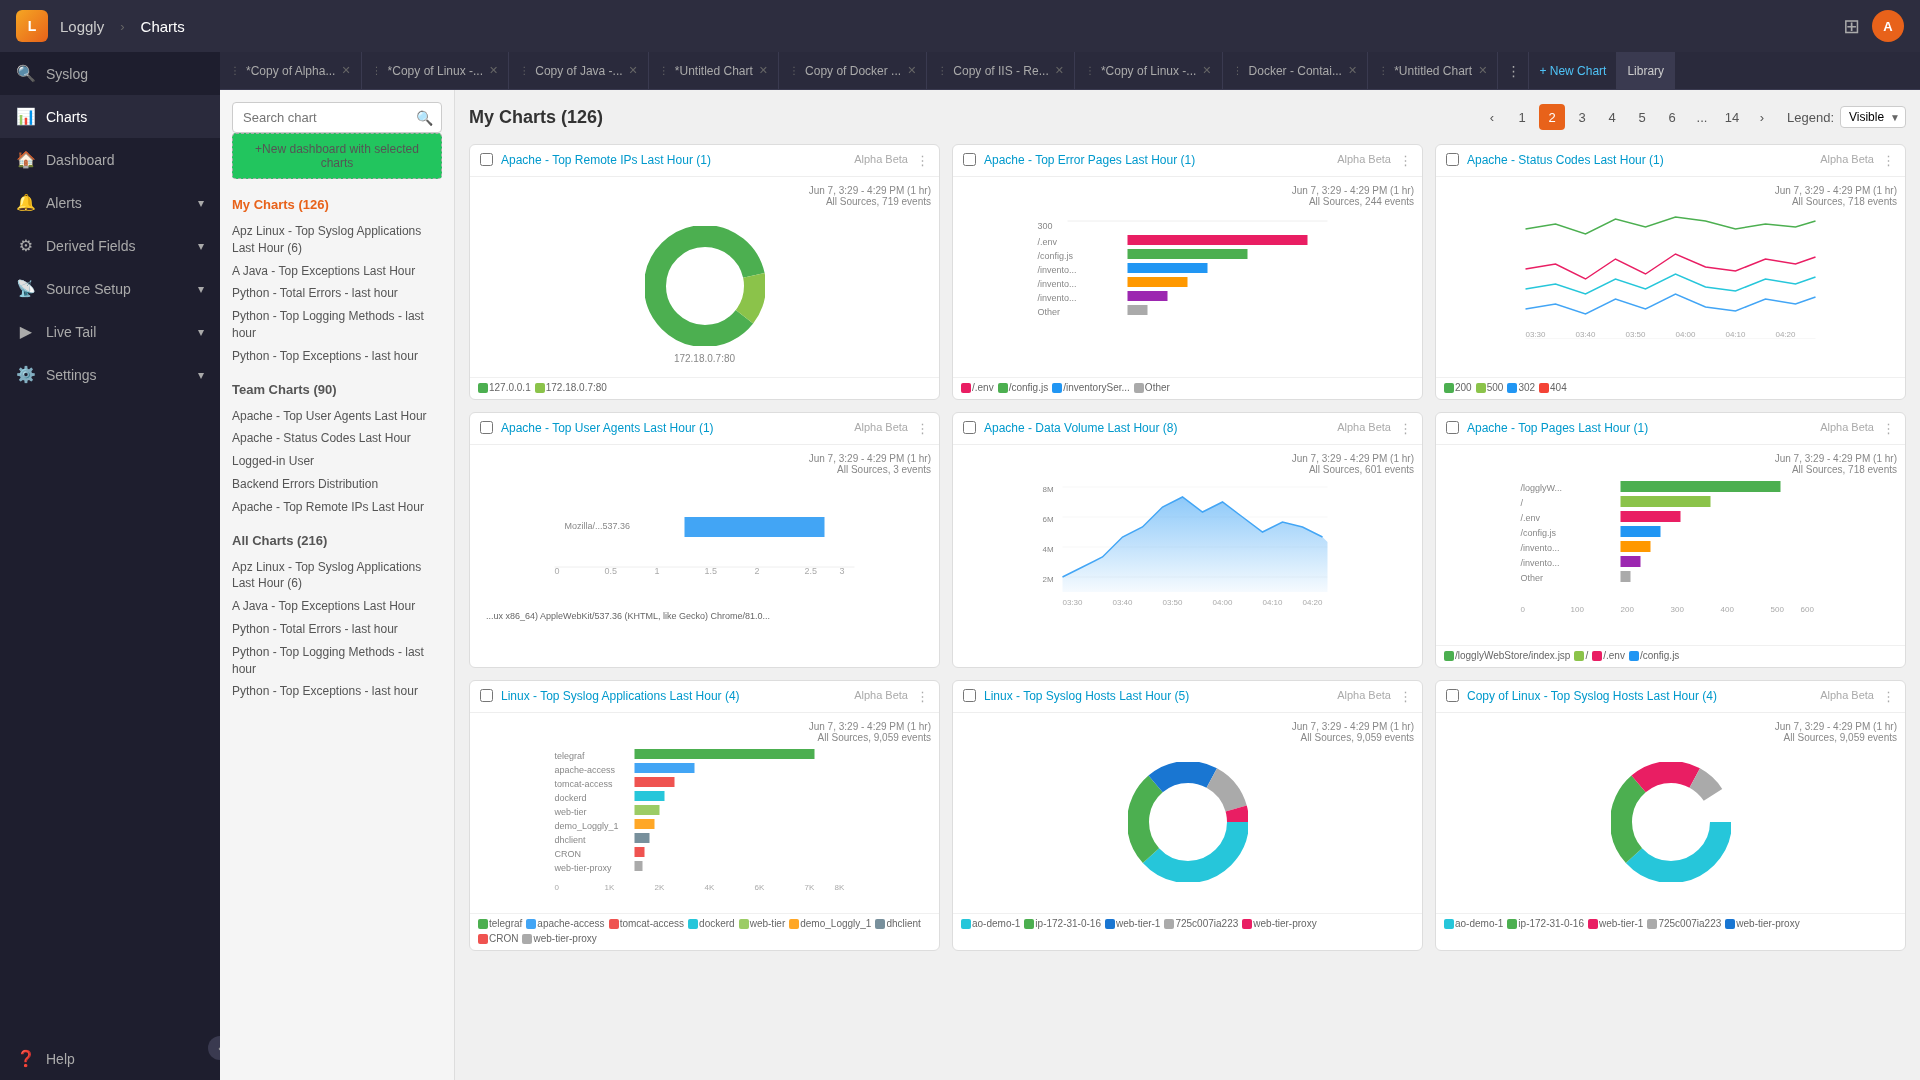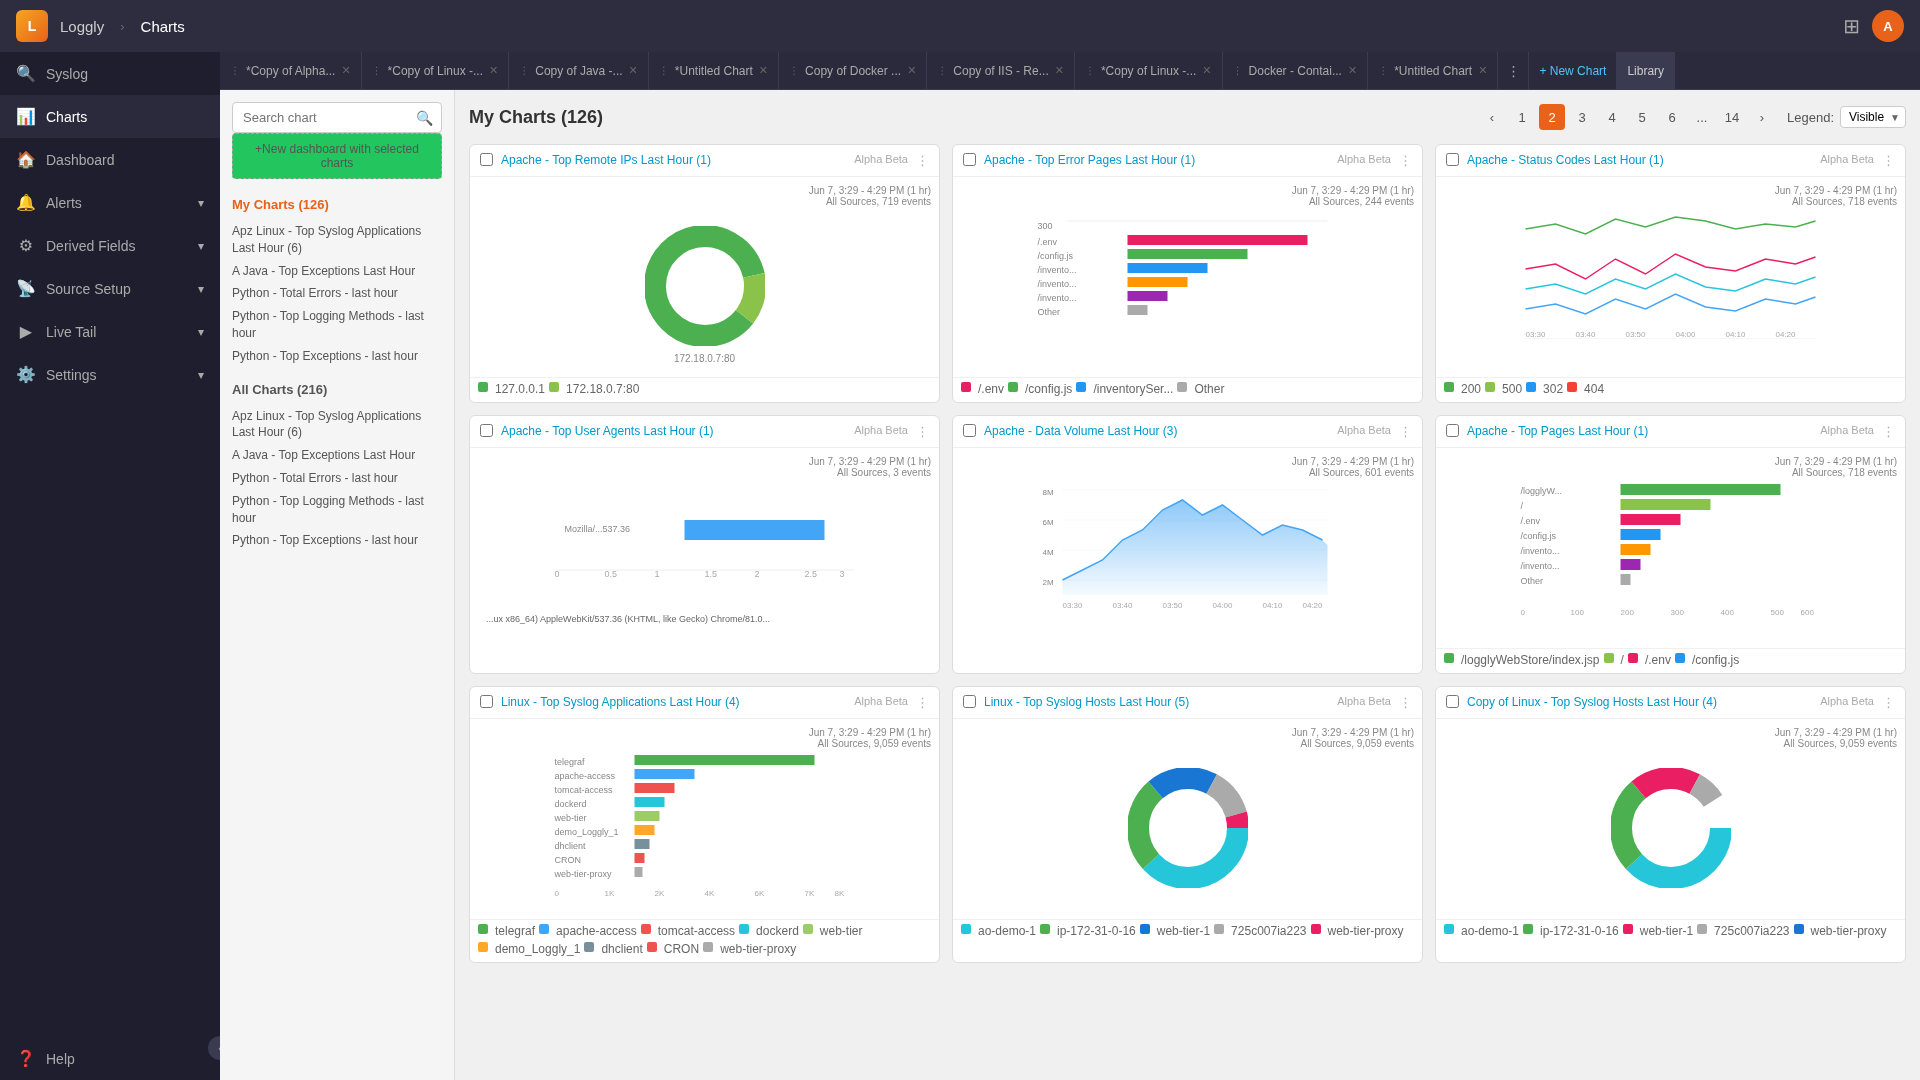--- a/index.html
+++ b/index.html
@@ -254,23 +254,23 @@
     }
     .chart-legend-row {
       display: flex;
       flex-wrap: wrap;
       gap: 4px;
       padding: 4px 8px 6px;
       border-top: 1px solid #f0f0f0;
     }
     .chart-legend-item {
       display: flex;
-      align-items: flex-start;
-      gap: 7px;
-      font-size: 12px;
+      align-items: flex-end;
+      gap: 1px;
+      font-size: 10px;
       color: #666;
     }
     .legend-dot {
       width: 10px; height: 10px;
       border-radius: 2px;
       flex-shrink: 0;
     }
 
     
     svg { display: block; }
@@ -404,20 +404,28 @@
 
   <div class="chart-group">
     <div class="chart-group-title">My Charts (126)</div>
     <div class="chart-group-item">Apz Linux - Top Syslog Applications Last Hour (6)</div>
     <div class="chart-group-item">A Java - Top Exceptions Last Hour</div>
     <div class="chart-group-item">Python - Total Errors - last hour</div>
     <div class="chart-group-item">Python - Top Logging Methods - last hour</div>
     <div class="chart-group-item">Python - Top Exceptions - last hour</div>
   </div>
 
+  <div class="chart-group">
+    <div class="chart-group-title gray">Team Charts (90)</div>
+    <div class="chart-group-item">Apache - Top User Agents Last Hour</div>
+    <div class="chart-group-item">Apache - Status Codes Last Hour</div>
+    <div class="chart-group-item">Logged-in User</div>
+    <div class="chart-group-item">Backend Errors Distribution</div>
+    <div class="chart-group-item">Apache - Top Remote IPs Last Hour</div>
+  </div>
 
   <div class="chart-group">
     <div class="chart-group-title gray">All Charts (216)</div>
     <div class="chart-group-item">Apz Linux - Top Syslog Applications Last Hour (6)</div>
     <div class="chart-group-item">A Java - Top Exceptions Last Hour</div>
     <div class="chart-group-item">Python - Total Errors - last hour</div>
     <div class="chart-group-item">Python - Top Logging Methods - last hour</div>
     <div class="chart-group-item">Python - Top Exceptions - last hour</div>
   </div>
 </div>
@@ -589,21 +597,21 @@
           <text x="285" y="95" font-size="9" fill="#aaa">3</text>
           <line x1="0" y1="88" x2="300" y2="88" stroke="#eee" stroke-width="1"></line>
         </svg>
         <div style="font-size:9px;color:#666;padding:2px 8px;overflow:hidden;text-overflow:ellipsis;white-space:nowrap;">...ux x86_64) AppleWebKit/537.36 (KHTML, like Gecko) Chrome/81.0...</div>
       </div>
     </div>
 
     <div class="chart-card">
       <div class="chart-card-header">
         <input type="checkbox" class="chart-checkbox" style="">
-        <span class="chart-card-title">Apache - Data Volume Last Hour (3)</span>
+        <span class="chart-card-title">Apache - Data Volume Last Hour (8)</span>
         <span class="chart-badge">Alpha Beta</span>
         <span class="chart-menu">⋮</span>
       </div>
       <div class="chart-body">
         <div style="font-size:10px;color:#888;text-align:right;margin-bottom:2px;">Jun 7, 3:29 - 4:29 PM (1 hr)<br>All Sources, 601 events</div>
         <svg width="100%" height="140" viewBox="0 0 290 140">
           <defs>
             <linearGradient id="areaGrad" x1="0" y1="0" x2="0" y2="1">
               <stop offset="0%" stop-color="#42a5f5" stop-opacity="0.6"></stop>
               <stop offset="100%" stop-color="#42a5f5" stop-opacity="0.05"></stop>

